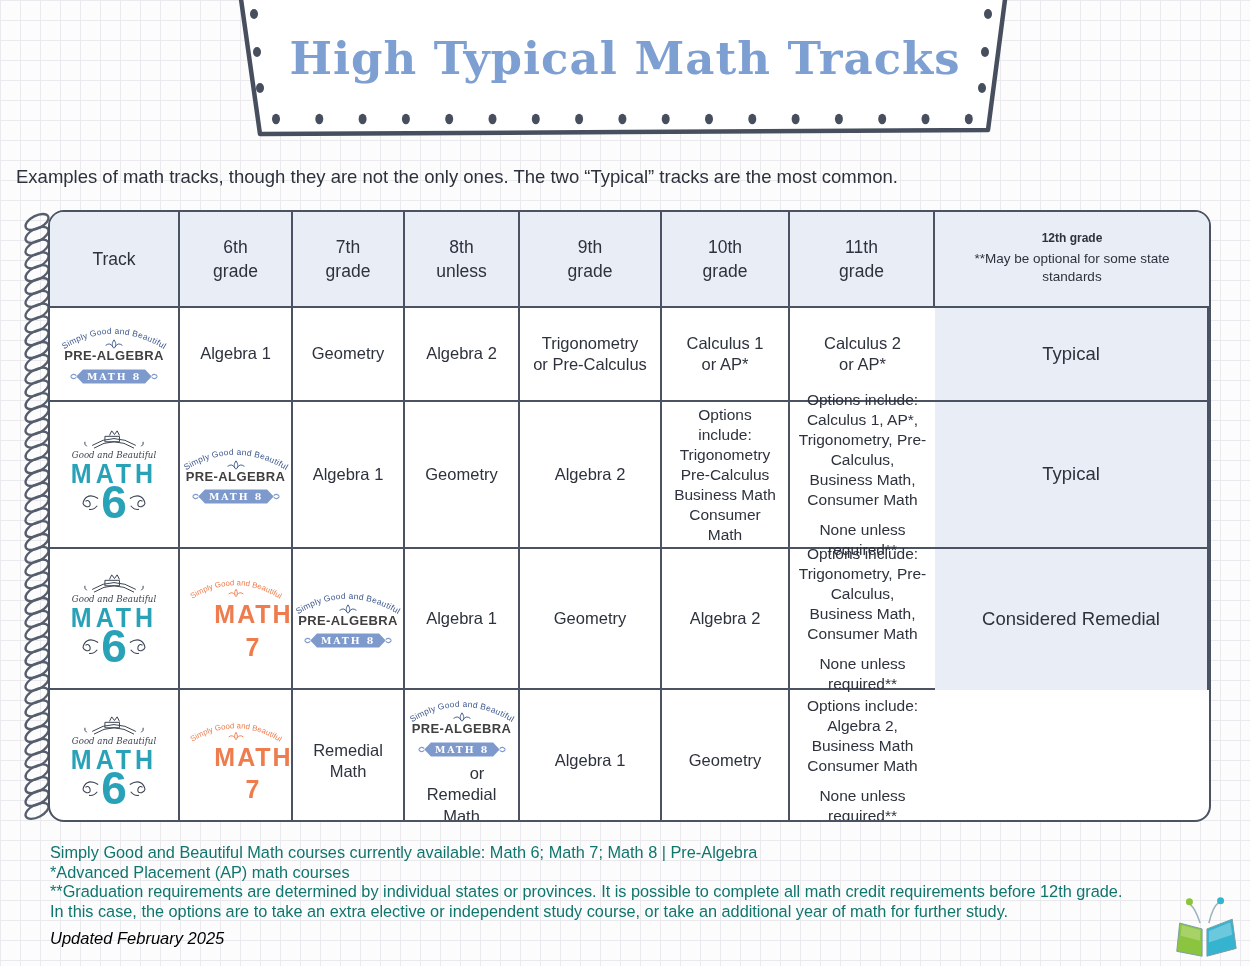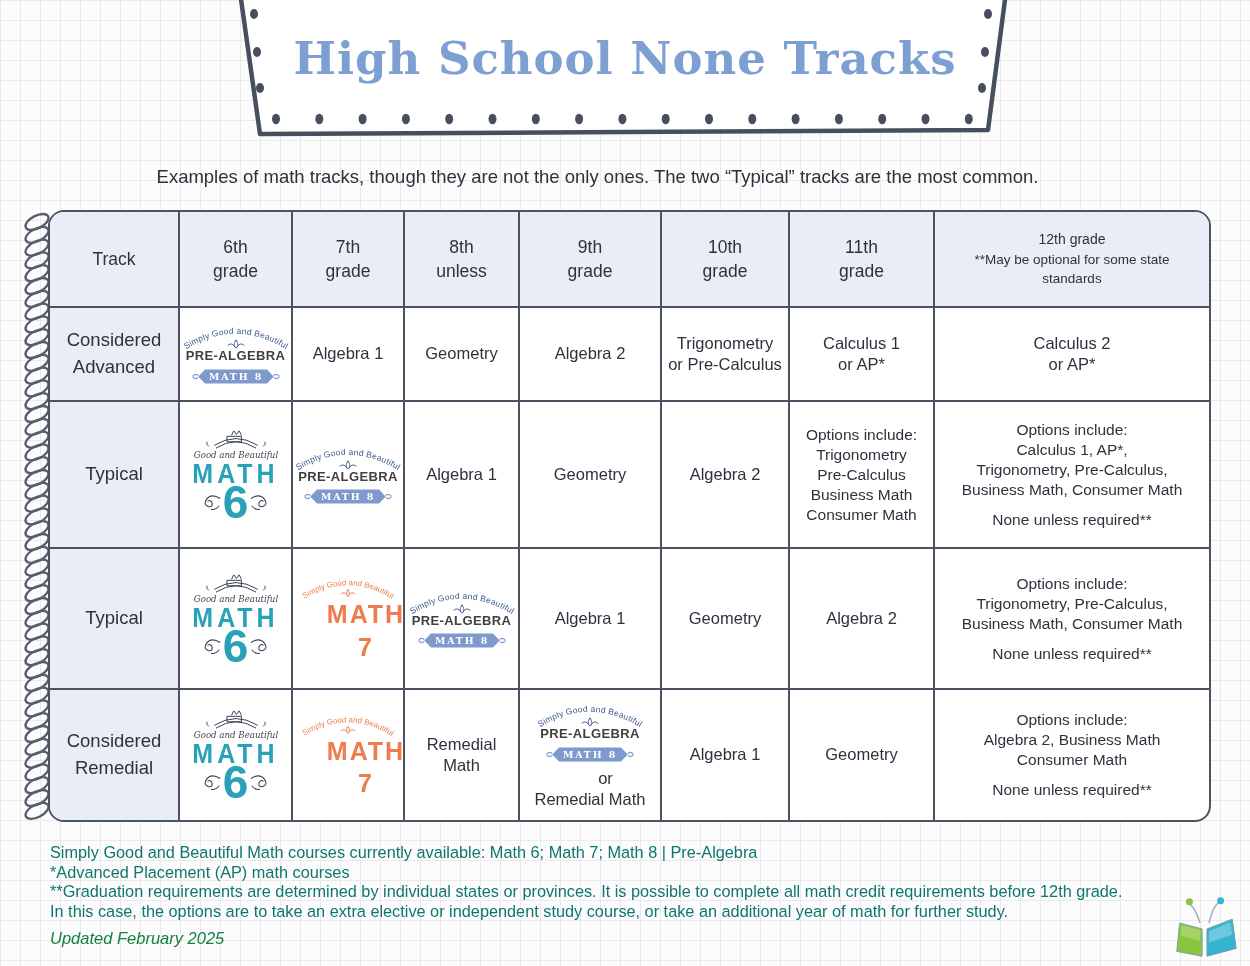--- a/index.html
+++ b/index.html
@@ -15,21 +15,21 @@
   }
   
   .banner{ position:absolute; left:230px; top:0; width:790px; height:150px; }
   .banner svg{ position:absolute; left:0; top:0; width:790px; height:150px; }
   .banner h1{
     position:absolute; top:32px; left:0; width:100%; text-align:center;
     font-family:"DejaVu Serif", serif; font-weight:bold; font-size:45px;
     letter-spacing:1px; color:#7d9fd2;
   }
   
-  .subtitle{ position:absolute; top:166px; left:8px; width:1179px; text-align:center;
+  .subtitle{ position:absolute; top:166px; left:16px; width:1179px; text-align:left;
     font-size:18.5px; color:#2c313b; }
   
   #spiral{ position:absolute; left:20px; top:212px; width:42px; height:610px; }
   
   .table{
     position:absolute; left:48px; top:210px; width:1163px; height:612px;
     background:#fff; border:2.5px solid #4b5363; border-radius:16px; overflow:hidden;
     display:grid;
     grid-template-columns:130px 113px 112px 115px 142px 128px 145px 1fr;
     grid-template-rows:96px 94px 147px 141px 1fr;
@@ -37,21 +37,21 @@
   .cell{
     border-right:2px solid #4b5363; border-bottom:2px solid #4b5363;
     display:flex; flex-direction:column; align-items:center; justify-content:center;
     text-align:center; font-size:16.5px; line-height:1.3; padding:4px;
   }
   .cell.lc{ border-right:none; }
   .cell.lr{ border-bottom:none; }
   .hd,.trackcell{ background:#e9edf5; }
   .hd{ font-size:17.5px; }
   .hdr-wrap{ display:inline-block; max-width:64px; line-height:1.4; }
-  .hd12-main{ font-size:14px; }
+  .hd12-main{ font-size:12px;font-weight:bold; }
   .hd12-note{ font-size:13.5px; margin-top:3px; line-height:1.35; max-width:215px; }
   .trackcell{ font-size:18.5px; line-height:1.45; }
   .opt{ font-size:15.5px; line-height:20px; padding:6px 8px; }
   .extra{ margin-top:10px; }
   .orline{ margin-top:4px;margin-left:31px; }
   
   .logo{ display:flex; flex-direction:column; align-items:center; }
   .pa-arc{ width:140px; height:31px; margin-bottom:-5px; }
   .pa-name{ font-weight:bold; font-size:13px; letter-spacing:.4px; color:#404040; }
   .pa-badge{ width:98px; height:19px; margin-top:2px; }
@@ -59,21 +59,21 @@
   .m6-word{ color:#29a2b8; font-weight:bold; font-size:25px; letter-spacing:4px;
             line-height:1; transform:scaleY(1.12); margin-top:-1px; }
   .m6-row{ display:flex; align-items:center; gap:1px; margin-top:-3px; }
   .m6-num{ color:#29a2b8; font-weight:bold; font-size:46px; line-height:.85; }
   .m6-swirl{ width:20px; height:20px; }
   .flip{ transform:scaleX(-1); }
   .m7-arc{ width:120px; height:27px; margin-bottom:-3px; }
   .m7-word{ color:#ee7c4d; font-weight:bold; font-size:25px; letter-spacing:2px;margin-left:36px; }
   
   .notes{ position:absolute; left:50px; top:843px; font-size:16.3px; line-height:19.5px; color:#0f766e; }
-  .updated{ position:absolute; left:50px; top:929px; font-style:italic; font-size:16.5px; color:#15803d; }
+  .updated{ position:absolute; left:50px; top:929px; font-style:italic; font-size:16.5px; color:#000000; }
   .butterfly{ position:absolute; left:1168px; top:891px; width:74px; height:72px; }
 </style>
 </head>
 <body>
 
 <div class="banner">
   <svg id="bannerSvg" viewBox="0 0 790 150">
       <path d="M10,-8 L30,134 L394,132 L758,130 L776,-8" fill="#ffffff" stroke="#474f5e" stroke-width="4.5" stroke-linejoin="round"></path>
       <ellipse cx="24" cy="14" rx="4" ry="5" fill="#474f5e"></ellipse>
       <ellipse cx="27" cy="52" rx="4" ry="5" fill="#474f5e"></ellipse>
@@ -92,21 +92,21 @@
       <ellipse cx="392.4" cy="119" rx="4" ry="5.2" fill="#474f5e"></ellipse>
       <ellipse cx="435.7" cy="119" rx="4" ry="5.2" fill="#474f5e"></ellipse>
       <ellipse cx="479.0" cy="119" rx="4" ry="5.2" fill="#474f5e"></ellipse>
       <ellipse cx="522.3" cy="119" rx="4" ry="5.2" fill="#474f5e"></ellipse>
       <ellipse cx="565.6" cy="119" rx="4" ry="5.2" fill="#474f5e"></ellipse>
       <ellipse cx="608.9" cy="119" rx="4" ry="5.2" fill="#474f5e"></ellipse>
       <ellipse cx="652.2" cy="119" rx="4" ry="5.2" fill="#474f5e"></ellipse>
       <ellipse cx="695.5" cy="119" rx="4" ry="5.2" fill="#474f5e"></ellipse>
       <ellipse cx="738.8" cy="119" rx="4" ry="5.2" fill="#474f5e"></ellipse>
     </svg>
-  <h1>High School None Tracks</h1>
+  <h1>High Typical Math Tracks</h1>
 </div>
 
 <p class="subtitle">Examples of math tracks, though they are not the only ones. The two “Typical” tracks are the most common.</p>
 
 <svg id="spiral" viewBox="0 0 42 610">
     <ellipse cx="17" cy="10.0" rx="12.5" ry="6.3" transform="rotate(-27 17 10.0)" fill="none" stroke="#565e6e" stroke-width="2.3"></ellipse>
     <ellipse cx="17" cy="22.8" rx="12.5" ry="6.3" transform="rotate(-27 17 22.8)" fill="none" stroke="#565e6e" stroke-width="2.3"></ellipse>
     <ellipse cx="17" cy="35.6" rx="12.5" ry="6.3" transform="rotate(-27 17 35.6)" fill="none" stroke="#565e6e" stroke-width="2.3"></ellipse>
     <ellipse cx="17" cy="48.4" rx="12.5" ry="6.3" transform="rotate(-27 17 48.4)" fill="none" stroke="#565e6e" stroke-width="2.3"></ellipse>
     <ellipse cx="17" cy="61.2" rx="12.5" ry="6.3" transform="rotate(-27 17 61.2)" fill="none" stroke="#565e6e" stroke-width="2.3"></ellipse>
@@ -175,23 +175,20 @@
       <span class="hdr-wrap">10th grade</span>
     </div>
   <div class="cell hd">
       <span class="hdr-wrap">11th grade</span>
     </div>
   <div class="cell hd lc">
     <div class="hd12-main">12th grade</div>
     <div class="hd12-note">**May be optional for some state standards</div>
   </div>
 
-  <div class="cell trackcell">
-      <span>Considered Advanced</span>
-    </div>
   <div class="cell">
       <div class="logo">
         <svg class="pa-arc" viewBox="0 0 150 33">
            <path id="paA0" d="M20,30 Q75,-5 130,30" fill="none"></path>
            <text font-size="9" letter-spacing="0.3" fill="#3b568c" font-family="Liberation Sans, sans-serif">
              <textPath href="#paA0" startOffset="50%" text-anchor="middle">Simply Good and Beautiful</textPath>
            </text>
            <g stroke="#3b568c" fill="none" stroke-width="1">
              <path d="M75,19 c-2.5,3.5 -2.5,7 0,9 c2.5,-2 2.5,-5.5 0,-9"></path>
              <path d="M66,25 q5,-4 8,2"></path>

